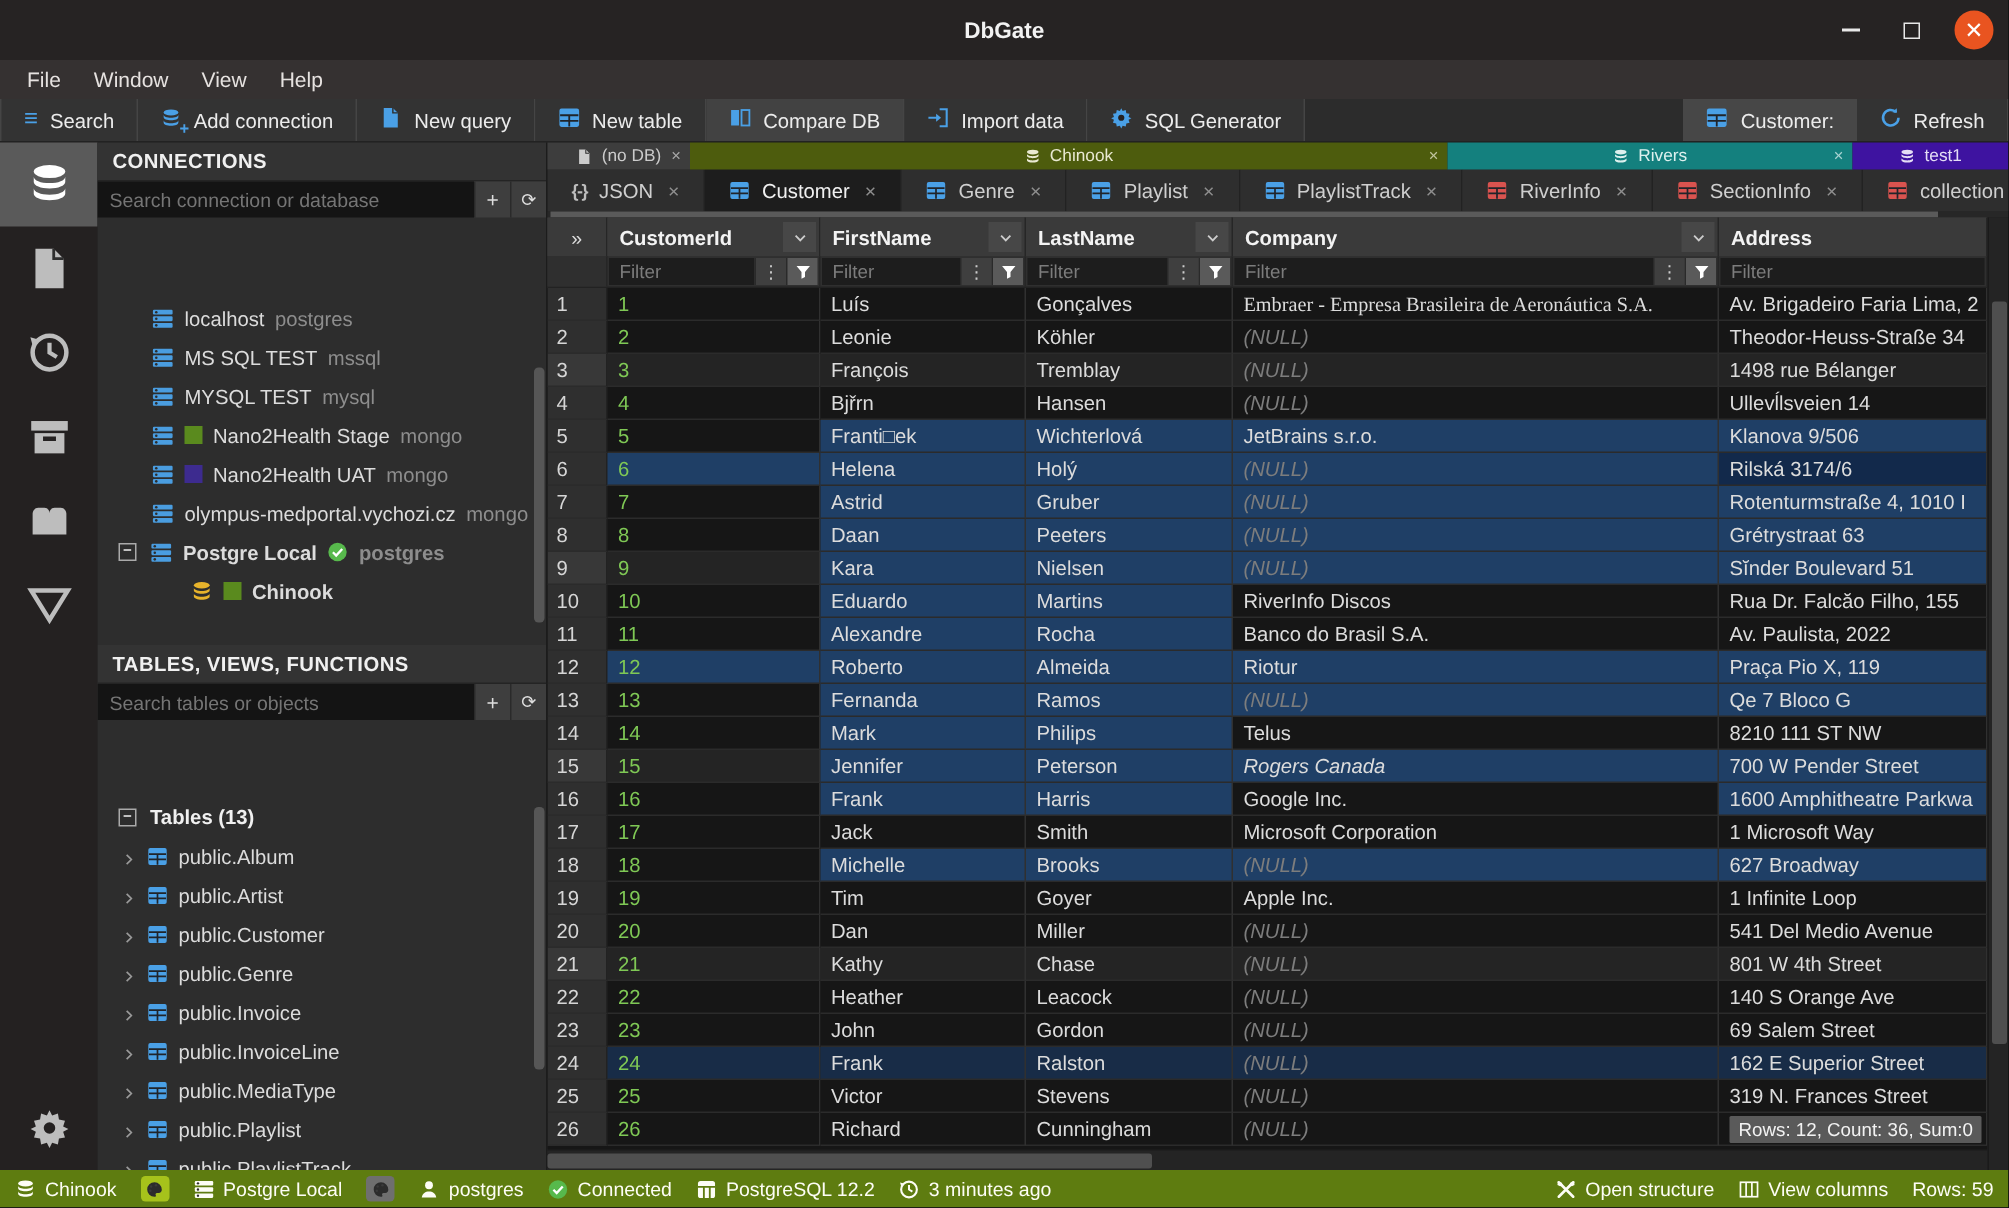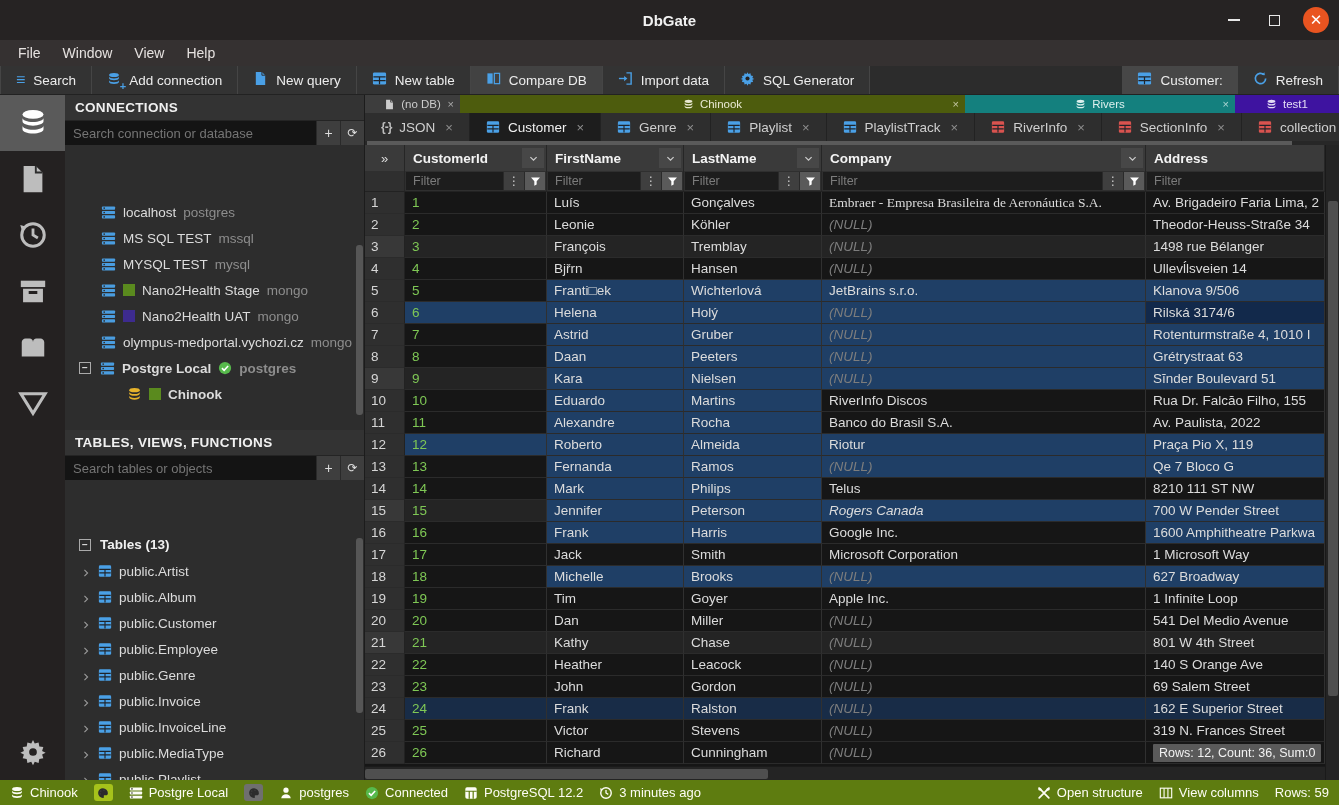--- a/index.html
+++ b/index.html
@@ -420,54 +420,43 @@
           </div>
           <div class="tbl-item">
             <span class="chev"><svg width="10" height="10">
                 <use href="#i-chevr"></use>
               </svg></span>
             <span style="display: flex;">
               <svg width="14" height="14" style="color: rgb(74, 160, 230);">
                 <use href="#i-table"></use>
               </svg>
             </span>
+            <span>public.Album</span>
+          </div>
+          <div class="tbl-item">
+            <span class="chev"><svg width="10" height="10">
+                <use href="#i-chevr"></use>
+              </svg></span>
+            <span style="display: flex;">
+              <svg width="14" height="14" style="color: rgb(74, 160, 230);">
+                <use href="#i-table"></use>
+              </svg>
+            </span>
             <span>public.Artist</span>
           </div>
           <div class="tbl-item">
             <span class="chev"><svg width="10" height="10">
                 <use href="#i-chevr"></use>
               </svg></span>
             <span style="display: flex;">
               <svg width="14" height="14" style="color: rgb(74, 160, 230);">
                 <use href="#i-table"></use>
               </svg>
             </span>
-            <span>public.Album</span>
-          </div>
-          <div class="tbl-item">
-            <span class="chev"><svg width="10" height="10">
-                <use href="#i-chevr"></use>
-              </svg></span>
-            <span style="display: flex;">
-              <svg width="14" height="14" style="color: rgb(74, 160, 230);">
-                <use href="#i-table"></use>
-              </svg>
-            </span>
             <span>public.Customer</span>
-          </div>
-          <div class="tbl-item">
-            <span class="chev"><svg width="10" height="10">
-                <use href="#i-chevr"></use>
-              </svg></span>
-            <span style="display: flex;">
-              <svg width="14" height="14" style="color: rgb(74, 160, 230);">
-                <use href="#i-table"></use>
-              </svg>
-            </span>
-            <span>public.Employee</span>
           </div>
           <div class="tbl-item">
             <span class="chev"><svg width="10" height="10">
                 <use href="#i-chevr"></use>
               </svg></span>
             <span style="display: flex;">
               <svg width="14" height="14" style="color: rgb(74, 160, 230);">
                 <use href="#i-table"></use>
               </svg>
             </span>

